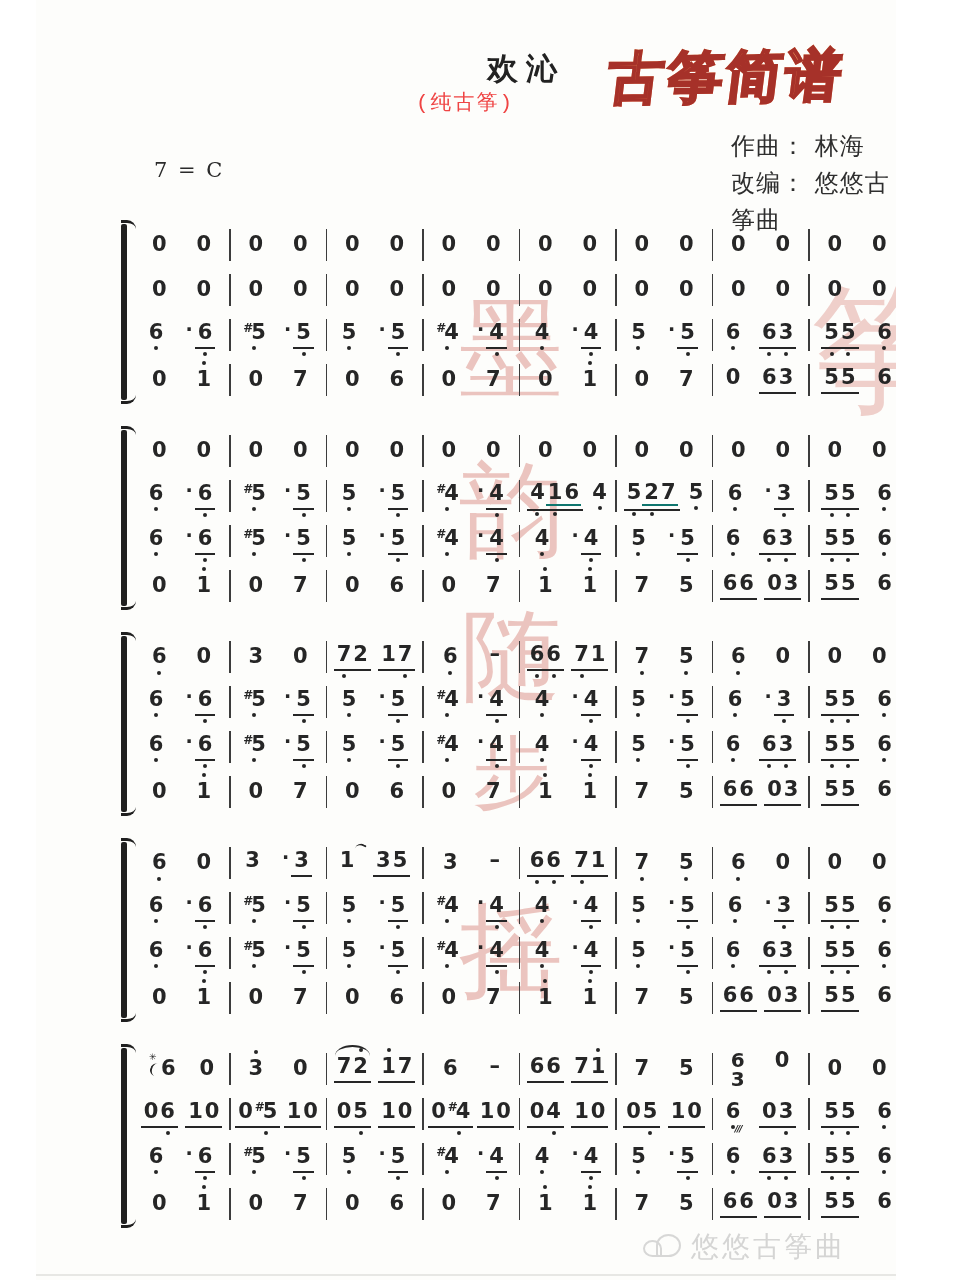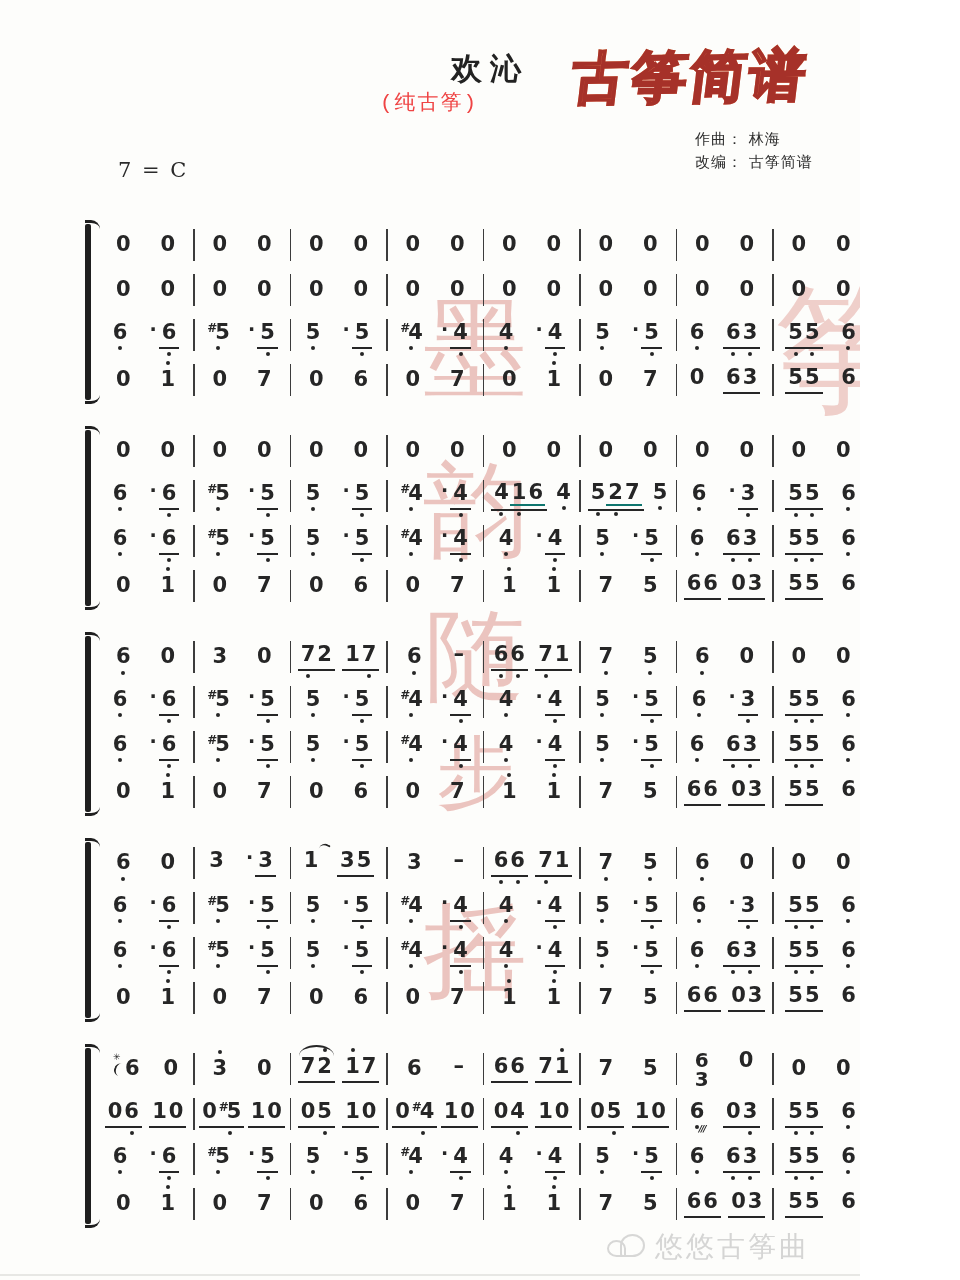--- a/index.html
+++ b/index.html
@@ -1,31 +1,31 @@
 <!DOCTYPE html>
 <html><head>
 <meta charset="utf-8">
 <style>
   html,body{margin:0;padding:0;}
   body{font-family:"DejaVu Sans",sans-serif;}
-  .sheet{position:relative;width:860px;height:1280px;background:#fdfdfb;overflow:hidden;}
+  .sheet{position:relative;width:860px;height:1280px;background:#fdfdfb;overflow:hidden;margin-left:36px;}
 
   
   .title{position:absolute;left:380px;top:48px;width:220px;text-align:center;
          font-family:"DejaVu Serif",serif;font-size:31px;font-weight:600;letter-spacing:8px;color:#222;}
   .subtitle{position:absolute;left:380px;top:88px;width:220px;text-align:left;
             font-family:Liberation Mono, monospace;font-size:21px;color:#ef4444;letter-spacing:2px;}
   .logo{position:absolute;right:52px;top:40px;font-size:56px;font-weight:bold;letter-spacing:3px;
         transform:skewX(-8deg) rotate(-1deg);
         background:linear-gradient(180deg,#f9b469 10%,#ee6242 90%);
         -webkit-background-clip:text;background-clip:text;color:#ef7a4a;
         -webkit-text-fill-color:transparent;-webkit-text-stroke:2.2px #a63129;
         text-shadow:none;font-family:"DejaVu Sans",sans-serif;}
   .credits{position:absolute;left:695px;top:128px;font-family:"DejaVu Serif",serif;
-           font-size:15px;color:#2e2e2e;line-height:1.55;letter-spacing:1px;}
+           font-size:24px;color:#2e2e2e;line-height:1.55;letter-spacing:1px;}
   .keysig{position:absolute;left:118px;top:158px;font-family:"DejaVu Serif",serif;
           font-size:21px;color:#2a2a2a;letter-spacing:2px;}
 
   
   .wm{position:absolute;left:405px;width:140px;text-align:center;
       font-family:"DejaVu Serif",serif;color:#c85043;opacity:.32;line-height:1;
       pointer-events:none;filter:blur(.4px);}
   .wm-edge{position:absolute;right:-52px;font-family:"DejaVu Serif",serif;color:#c85043;
            opacity:.26;line-height:1;pointer-events:none;filter:blur(.4px);}
 
@@ -81,21 +81,21 @@
 </head>
 <body>
 
 <div class="sheet">
 
   <div class="title">欢沁</div>
   <div class="subtitle">(纯古筝)</div>
   <div class="logo">古筝简谱</div>
   <div class="credits">
     <div>作曲： 林海</div>
-    <div>改编： 古筝简谱</div>
+    <div>改编： 悠悠古筝曲</div>
   </div>
   <div class="keysig">7 = C</div>
 
   <div id="wm-layer">
       <div class="wm" style="top: 295px; font-size: 104px;">墨</div>
       <div class="wm" style="top: 458px; font-size: 104px;">韵</div>
       <div class="wm" style="top: 606px; font-size: 100px;">随</div>
       <div class="wm" style="top: 733px; font-size: 78px;">步</div>
       <div class="wm" style="top: 898px; font-size: 104px;">摇</div>
       <div class="wm-edge" style="top: 282px; font-size: 138px;">筝</div>

